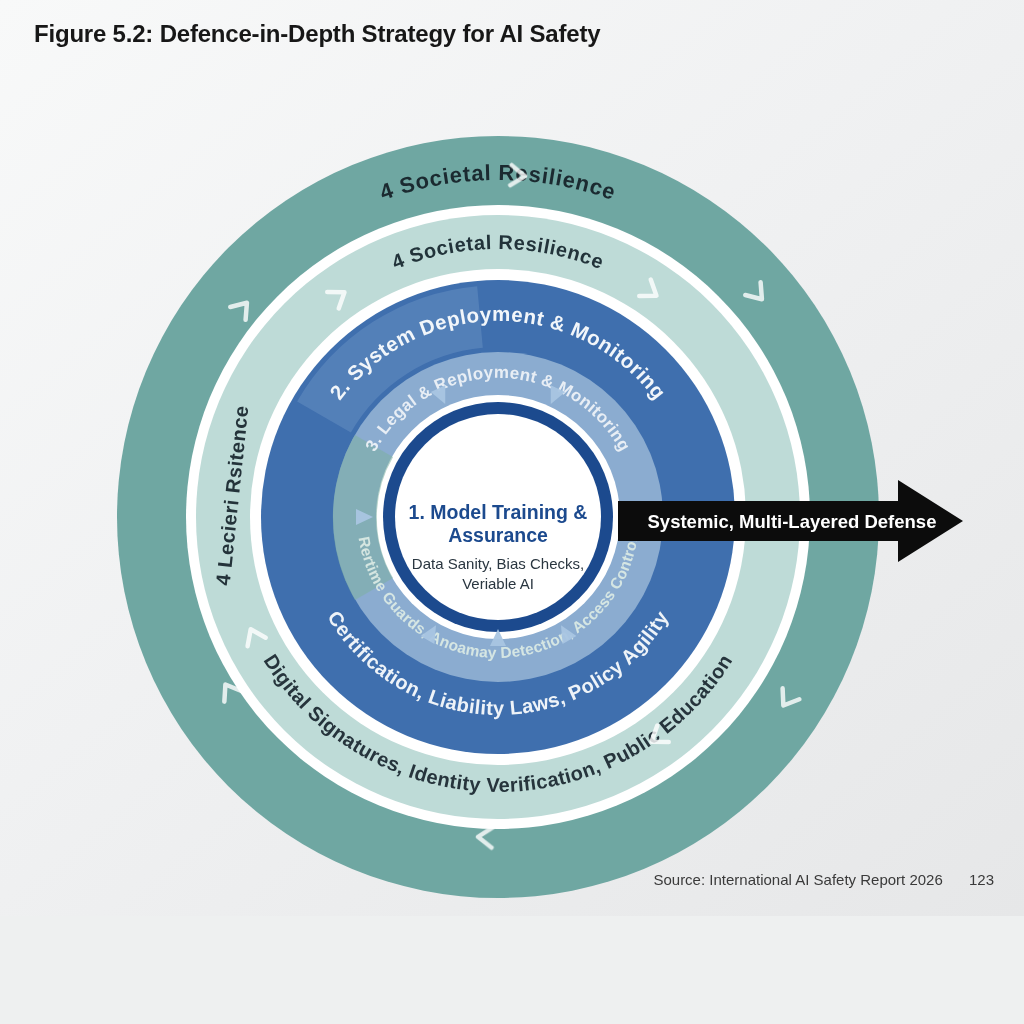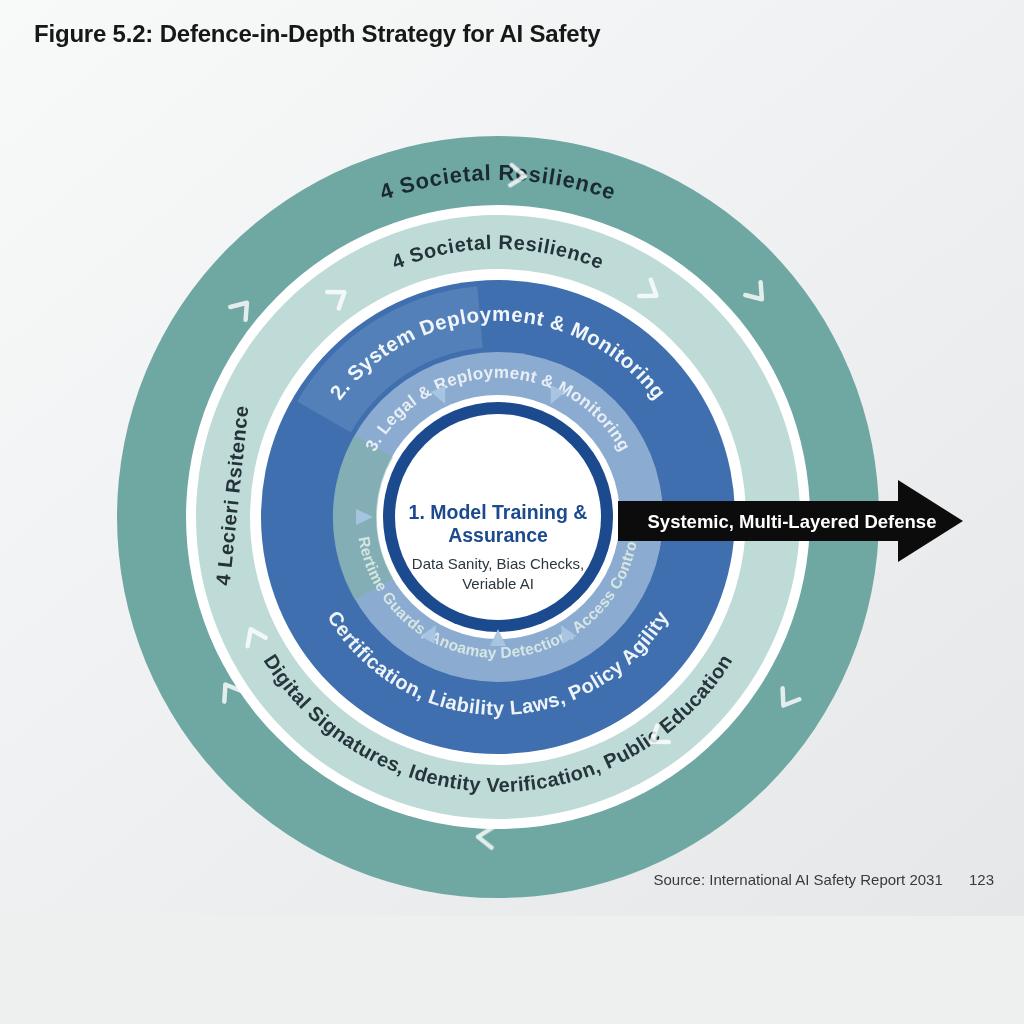--- a/index.html
+++ b/index.html
@@ -121,17 +121,17 @@
 
     <path transform="translate(967 960)" d="M0,-24 C2.5,-7 7,-2.5 24,0 C7,2.5 2.5,7 0,24 C-2.5,7 -7,2.5 -24,0 C-7,-2.5 -2.5,-7 0,-24 Z" fill="#ece5d8" opacity="0.85"></path>
   </svg>
 
   <div class="core-text">
     <div class="core-heading">1. Model Training &amp; Assurance</div>
     <div class="core-sub">Data Sanity, Bias Checks, Veriable AI</div>
   </div>
 
   <div class="footer">
-    <span>Source: International AI Safety Report 2031</span>
+    <span>Source: International AI Safety Report 2026</span>
     <span class="page">123</span>
   </div>
 
 </div>
 
 </body></html>

